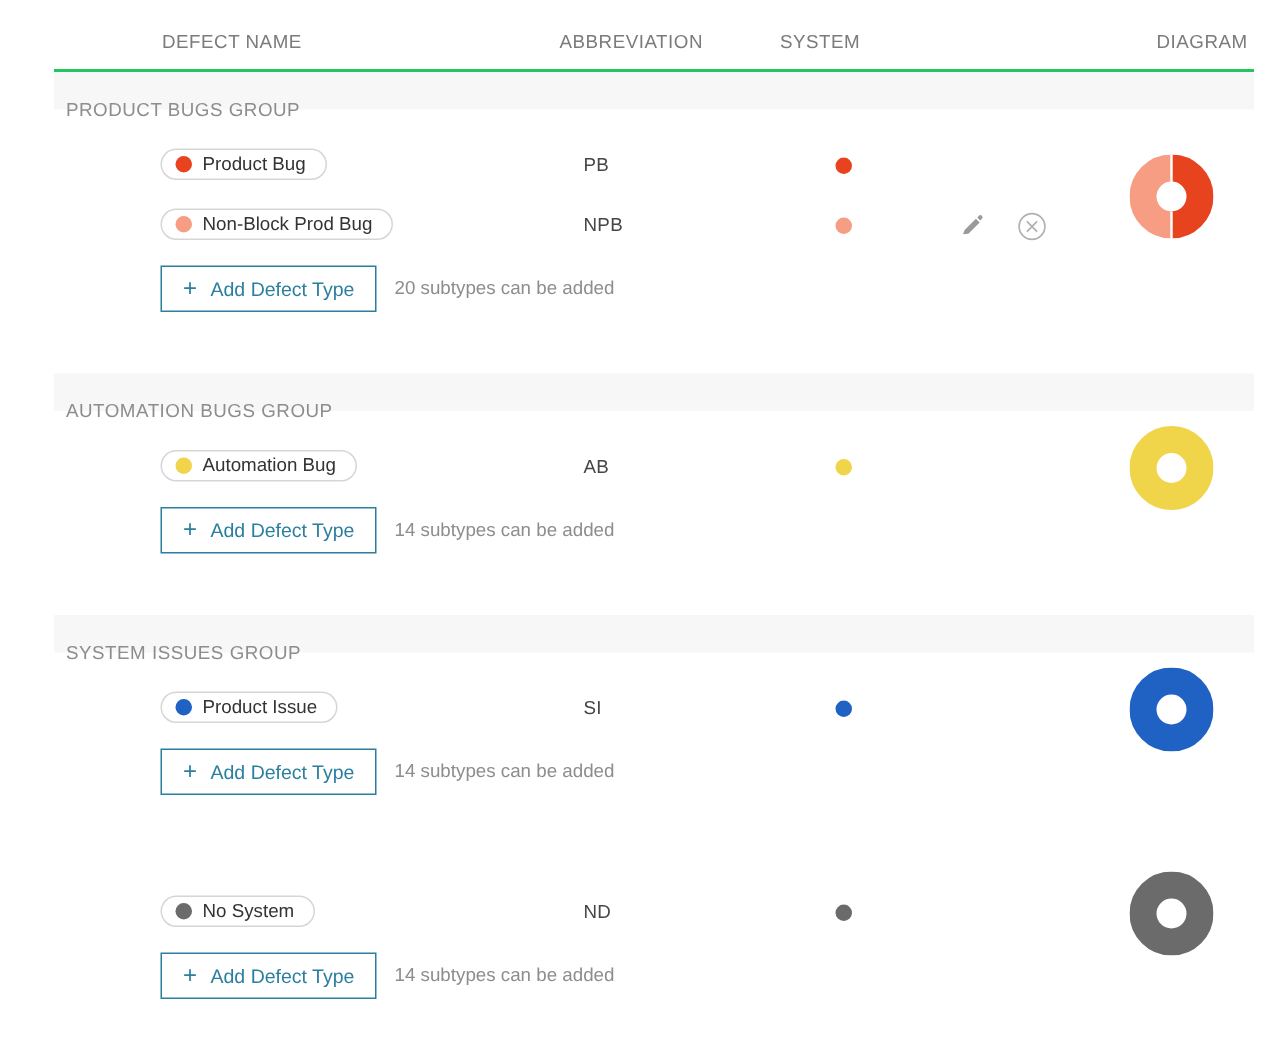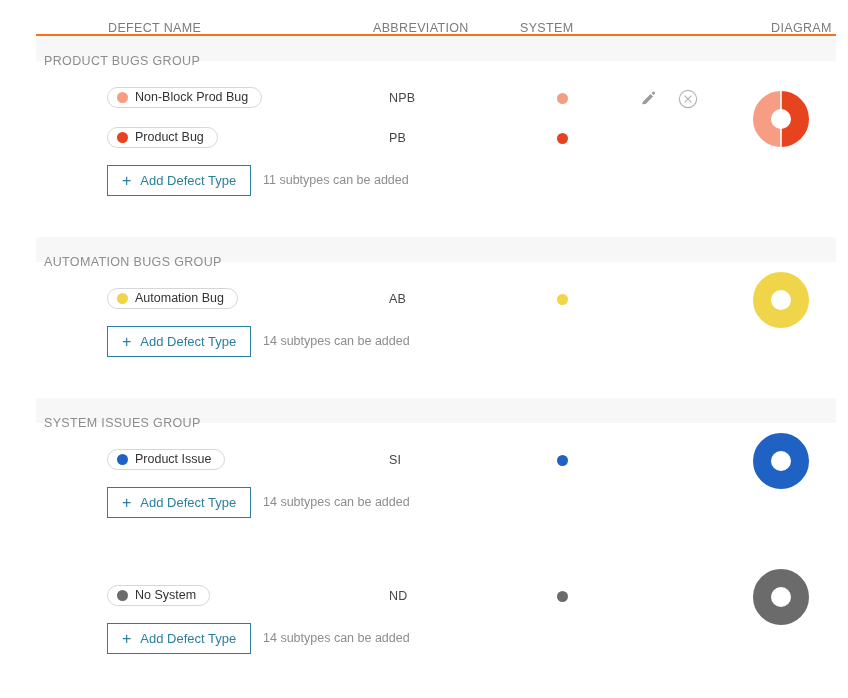--- a/index.html
+++ b/index.html
@@ -18,23 +18,23 @@
 
   .table-wrap {
     position: absolute;
     left: 36px;
     top: 0;
     width: 800px;
   }
 
   
   .thead {
-    height: 36px;
+    height: 48px;
     position: relative;
-    border-bottom: 2px solid #f97316;
+    border-bottom: 2px solid #22c55e;
   }
   .th {
     position: absolute;
     top: 21px;
     font-size: 12.5px;
     letter-spacing: 0.35px;
     color: #7b7b7d;
     font-weight: 400;
     white-space: nowrap;
   }
@@ -175,20 +175,28 @@
     <div class="th th-diag">DIAGRAM</div>
   </div>
 
   <div id="groups-root">
       <div class="group-block">
         <div class="group-band">
           <div class="group-band-label">PRODUCT BUGS GROUP</div>
         </div>
         <div style="height: 18px;"></div>
         <div style="position: relative;">
+          <div class="defect-row">
+            <div class="pill">
+              <span class="pill-dot" style="background: rgb(232, 67, 31);"></span>
+              <span class="pill-label">Product Bug</span>
+            </div>
+            <div class="abbr">PB</div>
+            <div class="color-dot" style="background: rgb(232, 67, 31);"></div>
+          </div>
           <div class="defect-row">
             <div class="pill">
               <span class="pill-dot" style="background: rgb(247, 157, 131);"></span>
               <span class="pill-label">Non-Block Prod Bug</span>
             </div>
             <div class="abbr">NPB</div>
             <div class="color-dot" style="background: rgb(247, 157, 131);"></div>
             <div class="actions">
               <span class="icon-btn">
                 <svg width="18" height="18" viewBox="0 0 18 18">
@@ -196,43 +204,35 @@
                 </svg>
               </span>
               <span class="icon-btn">
                 <svg width="20" height="20" viewBox="0 0 20 20">
                   <circle cx="10" cy="10" r="8.6" fill="none" stroke="#b0b0b2" stroke-width="1.1"></circle>
                   <path d="M6.6 6.6 L13.4 13.4 M13.4 6.6 L6.6 13.4" stroke="#b0b0b2" stroke-width="1.1" fill="none"></path>
                 </svg>
               </span>
             </div>
           </div>
-          <div class="defect-row">
-            <div class="pill">
-              <span class="pill-dot" style="background: rgb(232, 67, 31);"></span>
-              <span class="pill-label">Product Bug</span>
-            </div>
-            <div class="abbr">PB</div>
-            <div class="color-dot" style="background: rgb(232, 67, 31);"></div>
-          </div>
           <div style="position: absolute; left: 690px; width: 110px; top: 0px; height: 80px; display: flex; align-items: center; justify-content: center;">
             <svg width="56" height="56" viewBox="0 0 56 56">
               <path d="M 28 9 A 19 19 0 0 1 28 47" fill="none" stroke="#e8431f" stroke-width="18"></path>
               <path d="M 28 47 A 19 19 0 0 1 28 9" fill="none" stroke="#f79d83" stroke-width="18"></path>
               <rect x="27.2" y="0" width="1.6" height="19" fill="#ffffff"></rect>
               <rect x="27.2" y="38" width="1.6" height="19" fill="#ffffff"></rect>
             </svg>
           </div>
         </div>
         <div class="add-row">
           <button class="add-btn">
             <span class="add-plus">+</span>
             <span>Add Defect Type</span>
           </button>
-          <div class="add-hint">11 subtypes can be added</div>
+          <div class="add-hint">20 subtypes can be added</div>
         </div>
       </div>
       <div class="group-gap"></div>
       <div class="group-block">
         <div class="group-band">
           <div class="group-band-label">AUTOMATION BUGS GROUP</div>
         </div>
         <div style="height: 18px;"></div>
         <div style="position: relative;">
           <div class="defect-row">

